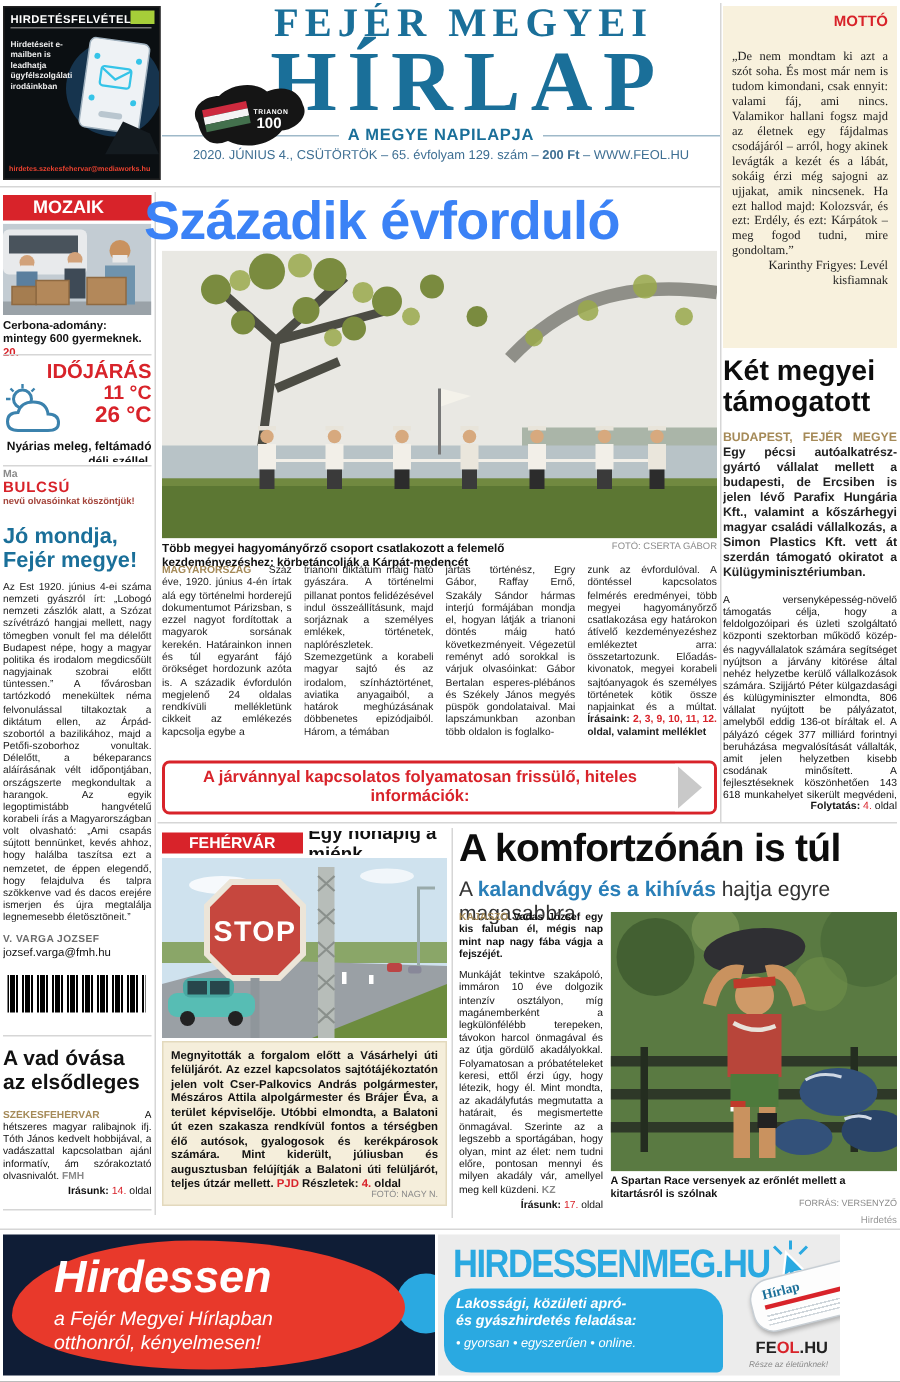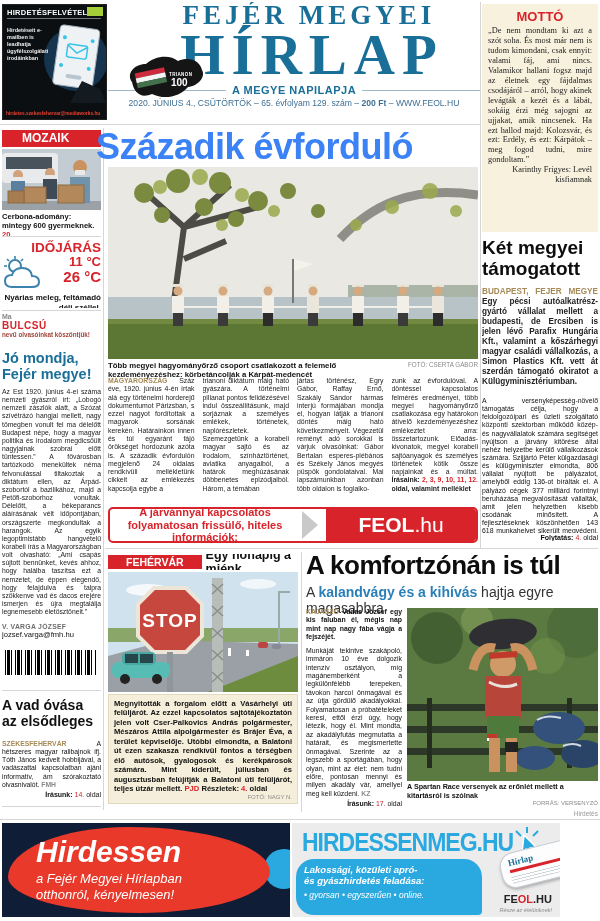--- a/index.html
+++ b/index.html
@@ -27,22 +27,22 @@
   #badge{position:absolute;left:14px;top:50px;width:88px;height:56px;z-index:3;}
   #badge .bl1{position:absolute;left:47px;top:20px;color:#fff;font-size:4.5px;font-weight:bold;letter-spacing:.4px;}
   #badge .bl2{position:absolute;left:49px;top:25px;color:#fff;font-size:10px;font-weight:bold;}
   .tagrow{display:flex;align-items:center;gap:6px;margin-top:3px;}
   .tagrow .line{flex:1;height:1px;background:#9fb9c9;}
   .tagrow .tag{color:#1a6f99;font-weight:bold;font-size:11px;letter-spacing:.5px;}
   .dateline{margin-top:2px;font-size:8.6px;color:#3e6f93;}
 
   
   #motto{left:482px;top:4px;width:116px;height:228px;background:#f8f1dd;padding:5px 6px;box-sizing:border-box;}
-  #motto .mt{color:#d8232a;font-weight:bold;font-size:13px;text-align:center;}
-  #motto .mx{font-family:"Liberation Serif",serif;font-size:8.3px;line-height:1.2;text-align:justify;margin-top:2px;color:#222;}
+  #motto .mt{color:#d8232a;font-weight:bold;font-size:10px;text-align:right;}
+  #motto .mx{font-family:"Liberation Serif",serif;font-size:8.3px;line-height:1.2;text-align:justify;margin-top:13px;color:#222;}
   #motto .ma{font-family:"Liberation Serif",serif;font-size:8.3px;line-height:1.2;text-align:right;color:#222;}
 
   
   #mozaik-bar{left:2px;top:130px;width:99px;height:17px;background:#d8232a;color:#fff;font-weight:bold;font-size:12px;line-height:17px;padding-left:20px;box-sizing:border-box;}
   #mozaik-photo{left:2px;top:149px;width:99px;height:61px;}
   #mozaik-caption{left:2px;top:212px;width:99px;font-size:7.6px;font-weight:bold;line-height:1.2;}
   #weather{left:2px;top:240px;width:99px;height:68px;}
   #weather .wt{color:#d8232a;font-weight:bold;font-size:13.5px;text-align:right;}
   #weather .row{display:flex;}
   #weather .temps{flex:1;text-align:right;color:#d8232a;font-weight:bold;line-height:1.05;}
@@ -364,24 +364,20 @@
       <span>zunk az évfordulóval. A döntéssel kapcsolatos felmérés eredményei, több megyei hagyományőrző csatlakozása egy határokon átívelő kezdeményezéshez emlékeztet arra: összetartozunk. Előadás-kivonatok, megyei korabeli sajtóanyagok és személyes történetek kötik össze napjainkat és a múltat.</span>
       <span class="b">Írásaink:</span>
       <span class="red b">2, 3, 9, 10, 11, 12.</span>
       <span class="b">oldal, valamint melléklet</span>
     </div>
   </div>
 
   <div class="abs" id="feol-banner">
     <div class="btx">A járvánnyal kapcsolatos folyamatosan frissülő, hiteles információk:</div>
     <div class="chev"></div>
-    <div class="blogo">
-      <span class="lb">FEOL</span>
-        <span class="ll">.hu</span>
-    </div>
   </div>
 
   <div class="abs" id="km-title">Két megyei támogatott</div>
   <div class="abs" id="km-intro">
     <span class="loc">BUDAPEST, FEJÉR MEGYE</span>
     <span>Egy pécsi autóalkatrész-gyártó vállalat mellett a budapesti, de Ercsiben is jelen lévő Parafix Hungária Kft., valamint a kőszárhegyi magyar családi vállalkozás, a Simon Plastics Kft. vett át szerdán támogató okiratot a Külügyminisztériumban.</span>
   </div>
   <div class="abs" id="km-body">
     <span>A versenyképesség-növelő támogatás célja, hogy a feldolgozóipari és üzleti szolgáltató központi szektorban működő közép- és nagyvállalatok számára segítséget nyújtson a járvány kitörése által nehéz helyzetbe kerülő vállalkozások számára. Szijjártó Péter külgazdasági és külügyminiszter elmondta, 806 vállalat nyújtott be pályázatot, amelyből eddig 136-ot bíráltak el. A pályázó cégek 377 milliárd forintnyi beruházása megvalósítását vállalták, amit jelen helyzetben kisebb csodának minősített. A fejlesztéseknek köszönhetően 143 618 munkahelyet sikerült megvédeni, amihez a kormány 170,5 milliárd forintnyi támogatással járul hozzá.</span>
     

